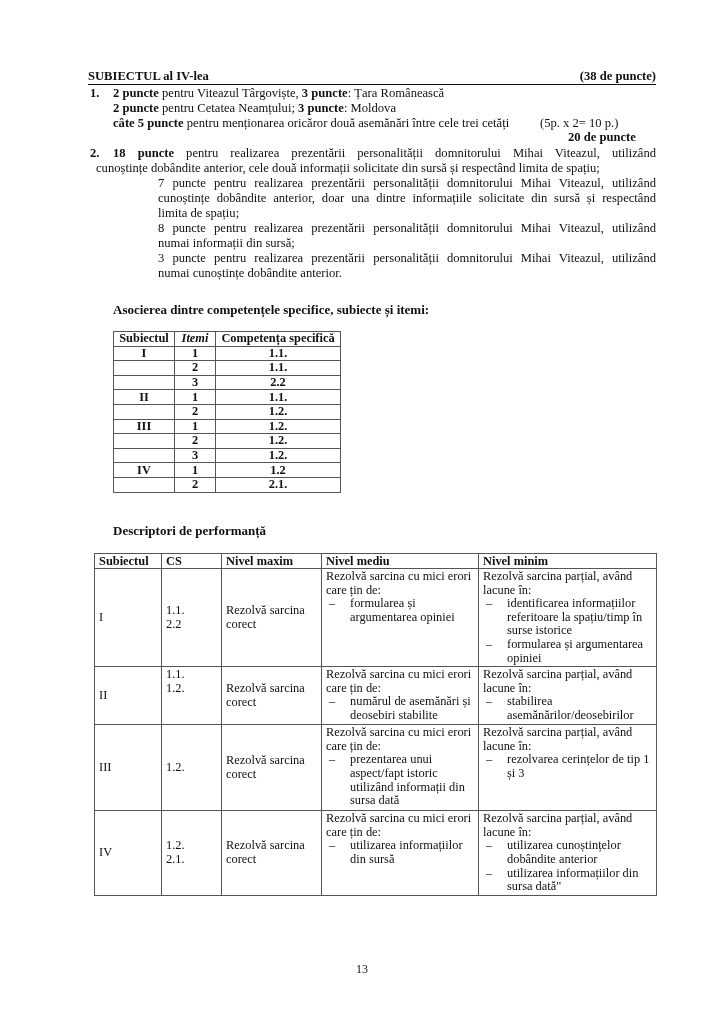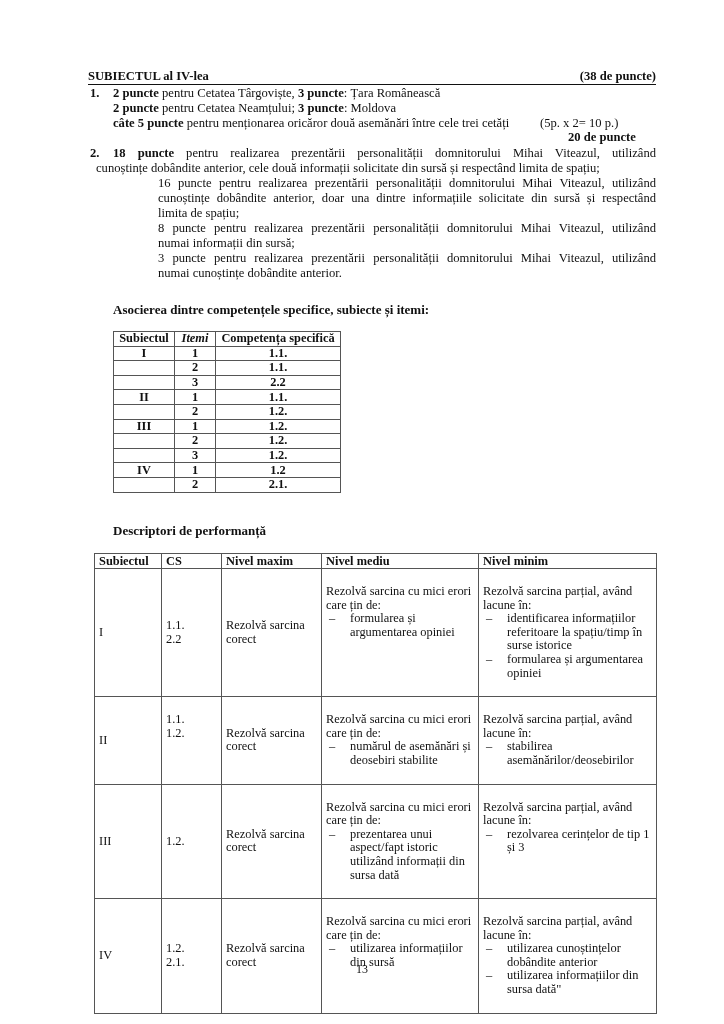--- a/index.html
+++ b/index.html
@@ -26,59 +26,59 @@
 
   table { border-collapse: collapse; position: absolute; }
   td, th { border: 1px solid #555; padding: 0; }
 
   #assoc-table { left: 113px; top: 331px; width: 228px; font-weight: bold; font-size: 12.4px; }
   #assoc-table td, #assoc-table th { height: 13.6px; line-height: 13px; text-align: center; }
   #assoc-table th { font-weight: bold; }
 
   #desc-table { left: 94px; top: 553px; width: 563px; font-size: 12.4px; }
   #desc-table th { font-weight: bold; text-align: left; padding: 0 4px; height: 14px; line-height: 14px; }
-  #desc-table td { vertical-align: middle; padding: 16px 4px; line-height: 13.6px; }
+  #desc-table td { vertical-align: middle; padding: 1px 4px; line-height: 13.6px; }
   #desc-table td.top { vertical-align: top; }
   .dash-list { margin: 0; padding: 0; list-style: none; }
   .dash-list li { position: relative; padding-left: 24px; }
   .dash-list li::before { content: "\2013"; position: absolute; left: 3px; top: 0; }
 
   .page-number {
     left: 0; width: 724px; top: 962px; text-align: center;
     font-family: Liberation Serif, serif; font-size: 12px;
   }
 </style>
 </head>
 <body>
 
 <div class="abs subject-header">
   <span>SUBIECTUL al IV-lea</span>
   <span class="points">(38 de puncte)</span>
 </div>
 
 <div class="line item-num" style="left:90px; top:86px;">1.</div>
 <div class="line" style="left:113px; top:86px;">
-  <b>2 puncte</b><span> pentru Cetatea Târgoviște, </span><b>3 puncte</b><span>: Țara Românească</span>
+  <b>2 puncte</b><span> pentru Viteazul Târgoviște, </span><b>3 puncte</b><span>: Țara Românească</span>
 </div>
 <div class="line" style="left:113px; top:101px;">
   <b>2 puncte</b><span> pentru Cetatea Neamțului; </span><b>3 puncte</b><span>: Moldova</span>
 </div>
 <div class="line" style="left:113px; top:116px;">
   <b>câte 5 puncte</b><span> pentru menționarea oricăror două asemănări între cele trei cetăți</span>
 </div>
 <div class="line" style="left:540px; top:116px;">(5p. x 2= 10 p.)</div>
 <div class="line bold" style="left:568px; top:130px;">20 de puncte</div>
 
 <div class="line item-num" style="left:90px; top:146px;">2.</div>
 <div class="justify" style="left:113px; top:146px; width:543px;">
   <b>18 puncte</b><span> pentru realizarea prezentării personalității domnitorului Mihai Viteazul, utilizând</span>
 </div>
 <div class="line" style="left:96px; top:161px;">cunoștințe dobândite anterior, cele două informații solicitate din sursă și respectând limita de spațiu;</div>
 
-<div class="justify" style="left:158px; top:176px; width:498px;">16 puncte pentru realizarea prezentării personalității domnitorului Mihai Viteazul, utilizând</div>
+<div class="justify" style="left:158px; top:176px; width:498px;">7 puncte pentru realizarea prezentării personalității domnitorului Mihai Viteazul, utilizând</div>
 <div class="justify" style="left:158px; top:191px; width:498px;">cunoștințe dobândite anterior, doar una dintre informațiile solicitate din sursă și respectând</div>
 <div class="line" style="left:158px; top:206px;">limita de spațiu;</div>
 
 <div class="justify" style="left:158px; top:221px; width:498px;">8 puncte pentru realizarea prezentării personalității domnitorului Mihai Viteazul, utilizând</div>
 <div class="line" style="left:158px; top:236px;">numai informații din sursă;</div>
 
 <div class="justify" style="left:158px; top:251px; width:498px;">3 puncte pentru realizarea prezentării personalității domnitorului Mihai Viteazul, utilizând</div>
 <div class="line" style="left:158px; top:266px;font-family:Liberation Serif, serif;">numai cunoștințe dobândite anterior.</div>
 
 <div class="line section-title" style="left:113px; top:303px;">Asocierea dintre competențele specifice, subiecte și itemi:</div>

